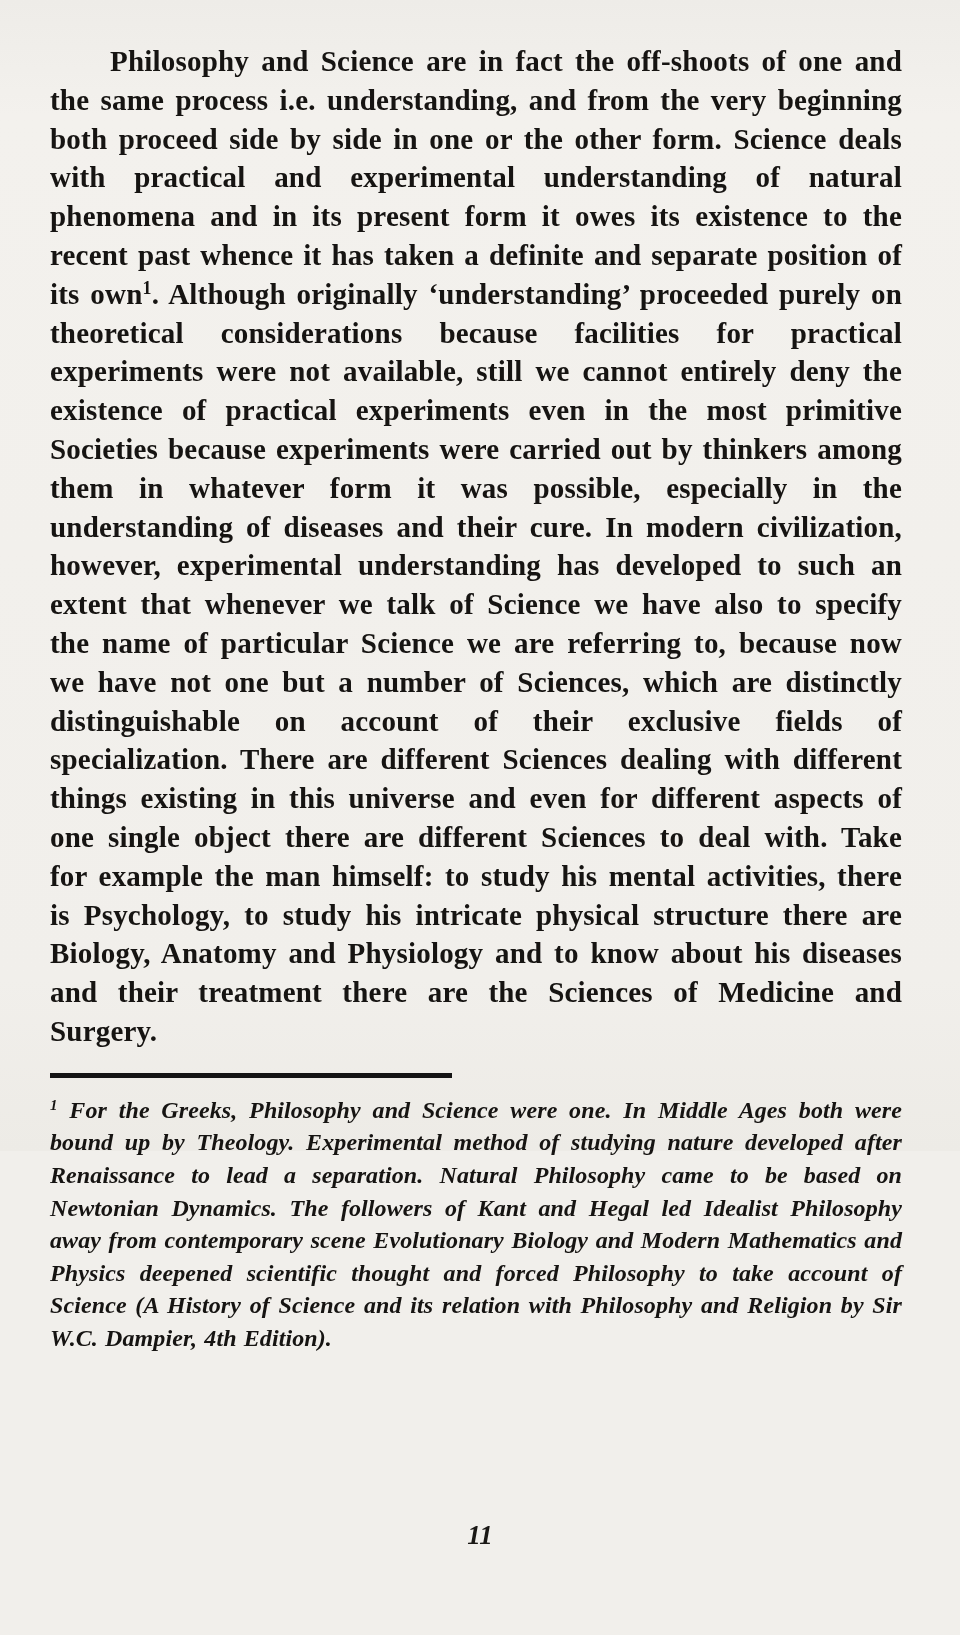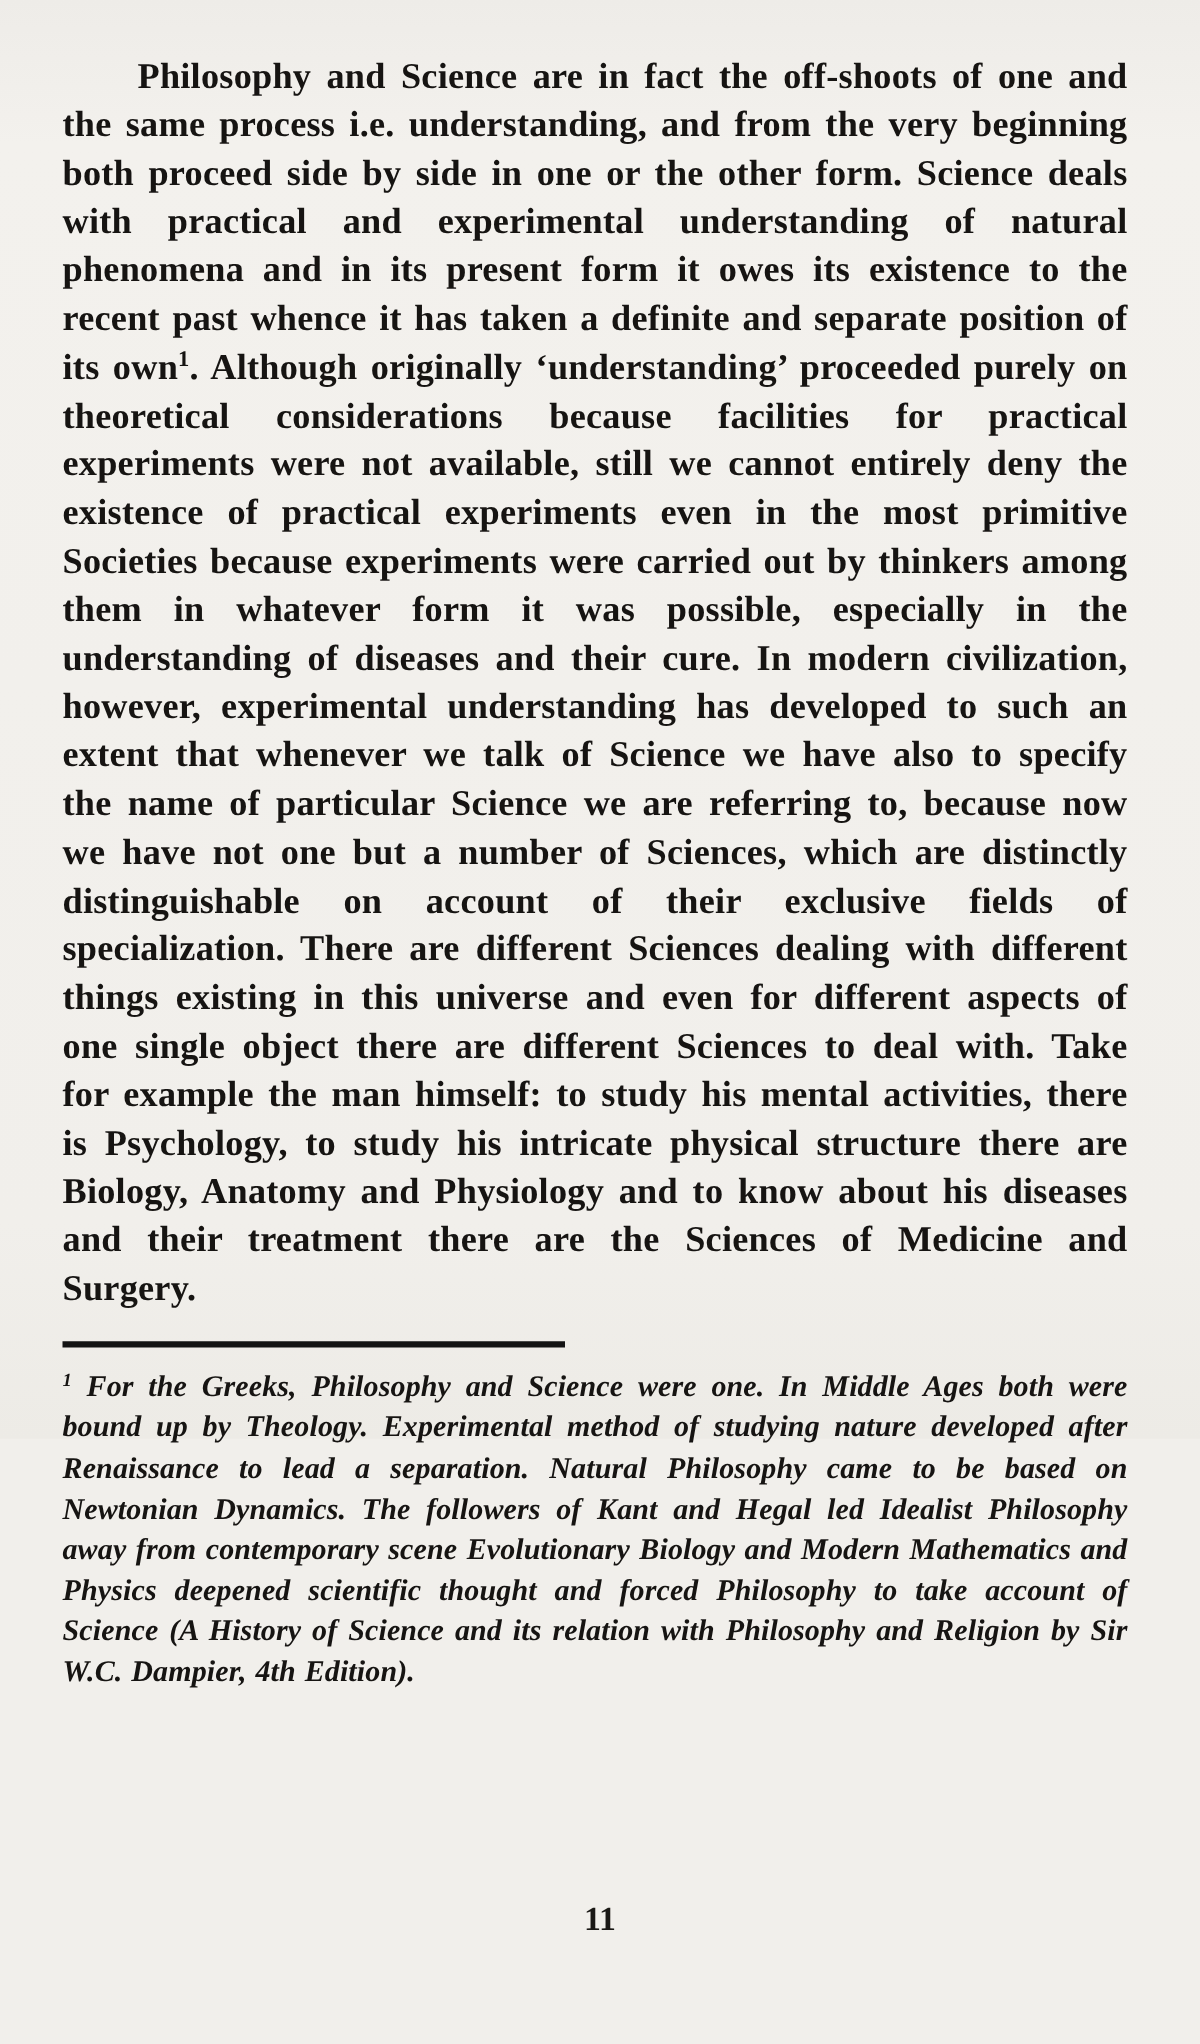--- a/index.html
+++ b/index.html
@@ -60,20 +60,21 @@
   }
   .page-number {
     position: absolute;
     top: 1520px;
     left: 0;
     width: 960px;
     text-align: center;
     font-size: 27px;
     font-weight: bold;
     color: #1a1815;
+    font-style: italic;
   }
 </style>
 </head>
 <body>
 
 <div class="page">
 
   <p class="body-text"><span>Philosophy and Science are in fact the off-shoots of one and the same process i.e. understanding, and from the very beginning both proceed side by side in one or the other form. Science deals with practical and experimental understanding of natural phenomena and in its present form it owes its existence to the recent past whence it has taken a definite and separate position of its own</span><sup>1</sup><span>. Although originally ‘understanding’ proceeded purely on theoretical considerations because facilities for practical experiments were not available, still we cannot entirely deny the existence of practical experiments even in the most primitive Societies because experiments were carried out by thinkers among them in whatever form it was possible, especially in the understanding of diseases and their cure. In modern civilization, however, experimental understanding has developed to such an extent that whenever we talk of Science we have also to specify the name of particular Science we are referring to, because now we have not one but a number of Sciences, which are distinctly distinguishable on account of their exclusive fields of specialization. There are different Sciences dealing with different things existing in this universe and even for different aspects of one single object there are different Sciences to deal with. Take for example the man himself: to study his mental activities, there is Psychology, to study his intricate physical structure there are Biology, Anatomy and Physiology and to know about his diseases and their treatment there are the Sciences of Medicine and Surgery.</span></p>
 
   <hr class="footnote-rule">

